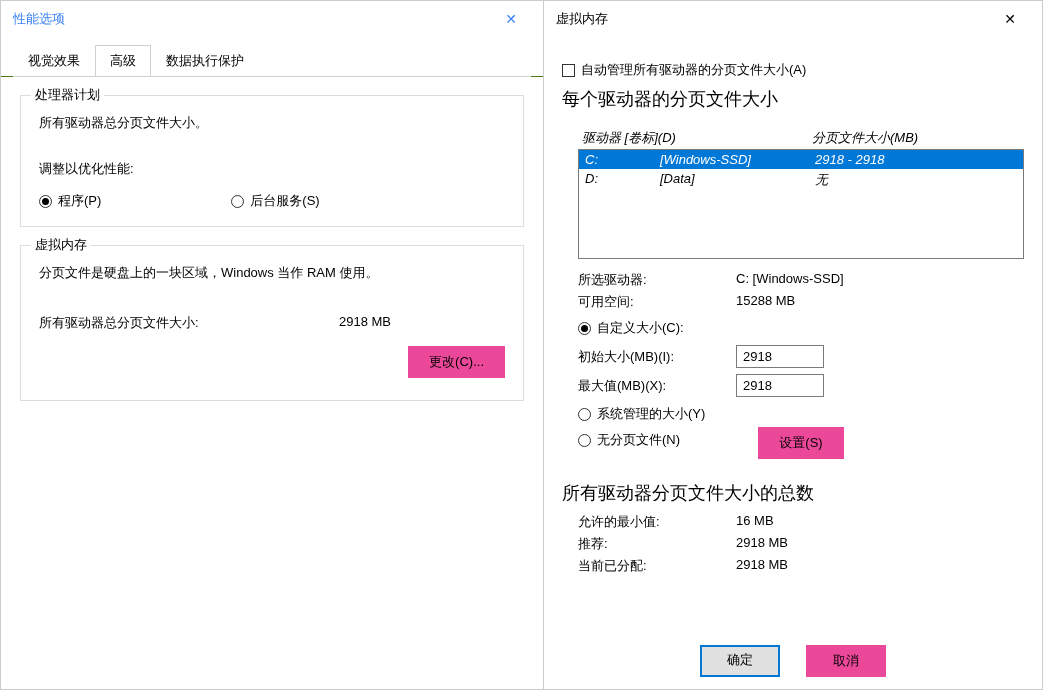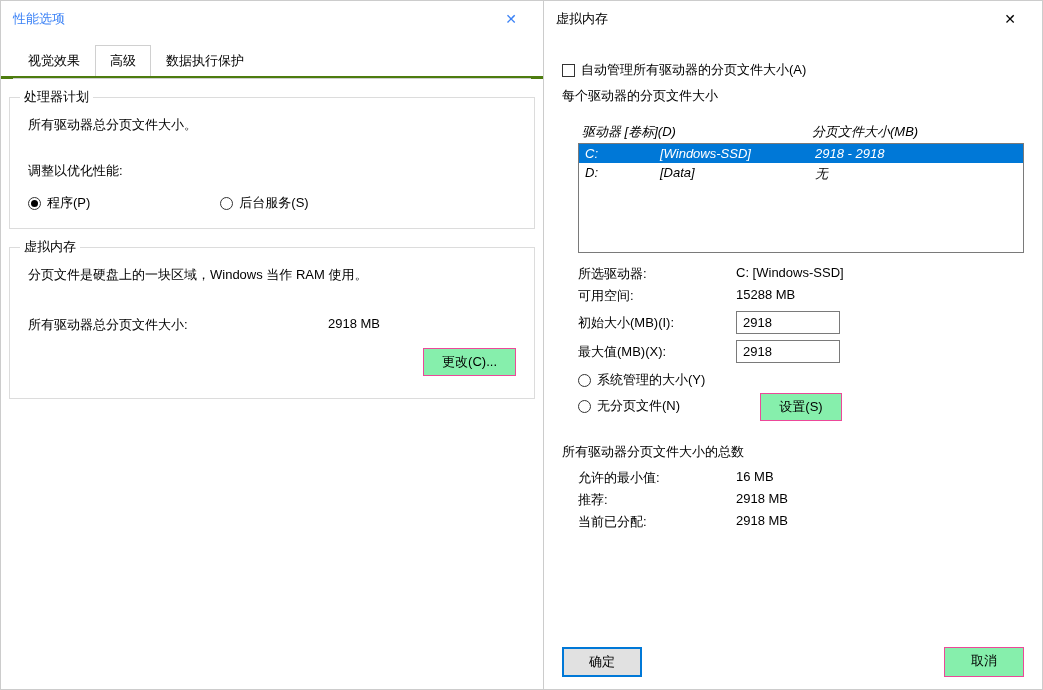--- a/index.html
+++ b/index.html
@@ -33,41 +33,41 @@
     .close-x {
       font-family: "Segoe UI Symbol", sans-serif;
       font-size: 14px;
       width: 40px;
       text-align: center;
       cursor: default;
     }
     .tabs {
       display: flex;
       padding: 8px 12px 0 12px;
-      border-bottom: 3px solid #4d7c0f;
+      border-bottom: 1px solid #4d7c0f;
     }
     .tab {
       padding: 6px 14px;
       border: 1px solid transparent;
       border-bottom: none;
       cursor: default;
       font-size: 13px;
       position: relative;
     }
     .tab.active {
       border-color: #d0d0d0;
       background: #fff;
       z-index: 2;
     }
     .tab-underline {
       height: 1px;
       background: #d0d0d0;
       margin: -1px 12px 0 12px;
     }
-    .body { padding: 18px 8px; flex: 1; position: relative; }
+    .body { padding: 18px 19px; flex: 1; position: relative; }
     .groupbox {
       border: 1px solid #dcdcdc;
       padding: 18px 18px 16px 18px;
       margin-bottom: 18px;
       position: relative;
     }
     .groupbox > .legend {
       position: absolute;
       top: -10px;
       left: 10px;
@@ -81,22 +81,22 @@
     .radio-item { display: flex; align-items: center; gap: 6px; cursor: default; }
     .radio-dot {
       width: 13px; height: 13px; border-radius: 50%;
       border: 1px solid #333; display: inline-flex;
       align-items: center; justify-content: center;
     }
     .radio-dot.checked::after {
       content: ""; width: 7px; height: 7px; background: #000; border-radius: 50%;
     }
     .btn {
-      border: 1px solid #ec4899;
-      background: #86efac;
+      border: 3px solid #ec4899;
+      background: #ec4899;
       padding: 4px 18px;
       font-size: 13px;
       cursor: default;
       min-width: 80px;
       text-align: center;
     }
     .btn-primary { border: 2px solid #0078d7; background: #e1e1e1; }
     .right-align { margin-left: auto; }
     .kv-row { display: flex; margin: 4px 0; }
     .kv-row .k { width: 200px; }
@@ -113,32 +113,32 @@
       background: #fff;
       font-size: 13px;
     }
     .drive-row { display: flex; padding: 2px 6px; }
     .drive-row.selected { background: #0078d7; color: #fff; }
     .drive-row .dcol1 { width: 44px; }
     .drive-row .dcol2 { width: 186px; padding-left: 31px; }
     .input-text {
       border: 1px solid #7a7a7a;
       padding: 3px 6px;
-      width: 104px;
+      width: 88px;
       font-size: 13px;
     }
     .size-row { display: flex; align-items: center; margin: 6px 0; }
     .size-row .slabel { width: 158px; }
     .radio-vert { margin: 6px 0; }
     .radio-vert .radio-item { margin: 8px 0; }
     .footer-btns {
-      display: flex; justify-content: space-between; gap: 26px;
+      display: flex; justify-content: center; gap: 26px;
       padding: 12px 18px;
     }
-    .section-title { font-size: 13px; margin: 8px 0 4px 0; }
+    .section-title { font-size: 18px; margin: 8px 0 4px 0; }
     .indent { padding-left: 16px; }
     .totals-group { margin-top: 8px; }
     .spacer14 { height: 14px; }
     .set-btn-row { display: flex; justify-content: center; margin-top: -30px; }
   </style>
 </head>
 <body>
 
 <div class="window window-left">
   <div class="titlebar titlebar-left">
@@ -226,20 +226,26 @@
     <div class="indent">
       <div class="kv-row">
         <span style="width:158px;">所选驱动器:</span>
         <span>C:  [Windows-SSD]</span>
       </div>
       <div class="kv-row">
         <span style="width:158px;">可用空间:</span>
         <span>15288 MB</span>
       </div>
 
+      <div class="radio-vert">
+        <div class="radio-item">
+          <span class="radio-dot checked"></span>
+          <span>自定义大小(C):</span>
+        </div>
+      </div>
 
       <div class="size-row">
         <span class="slabel">初始大小(MB)(I):</span>
         <input class="input-text" value="2918" style="">
       </div>
       <div class="size-row">
         <span class="slabel">最大值(MB)(X):</span>
         <input class="input-text" value="2918" style="">
       </div>
 

